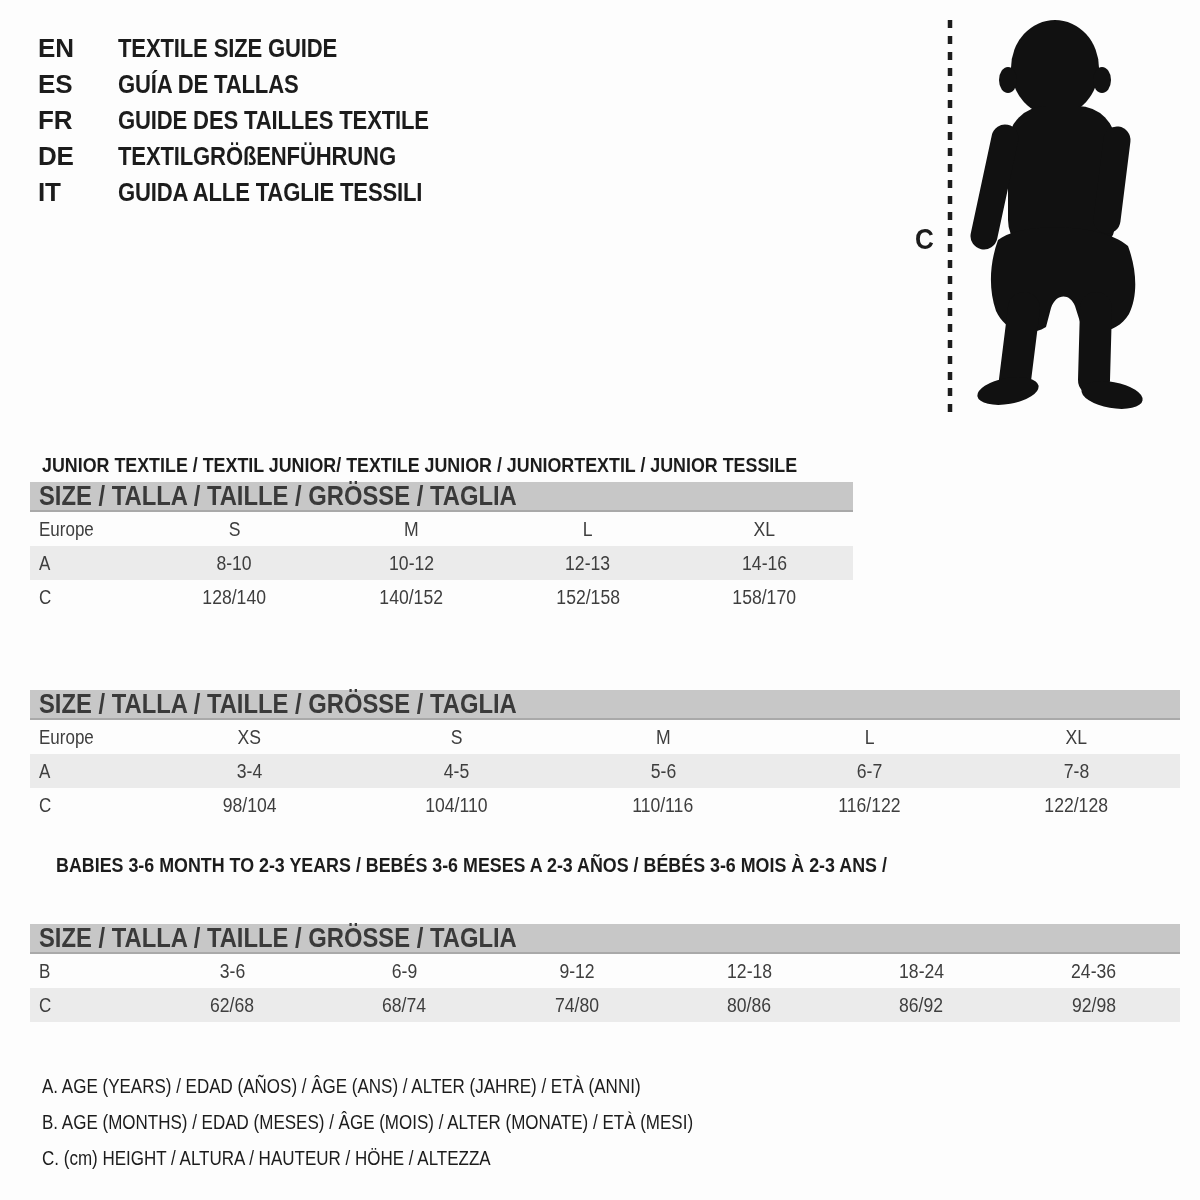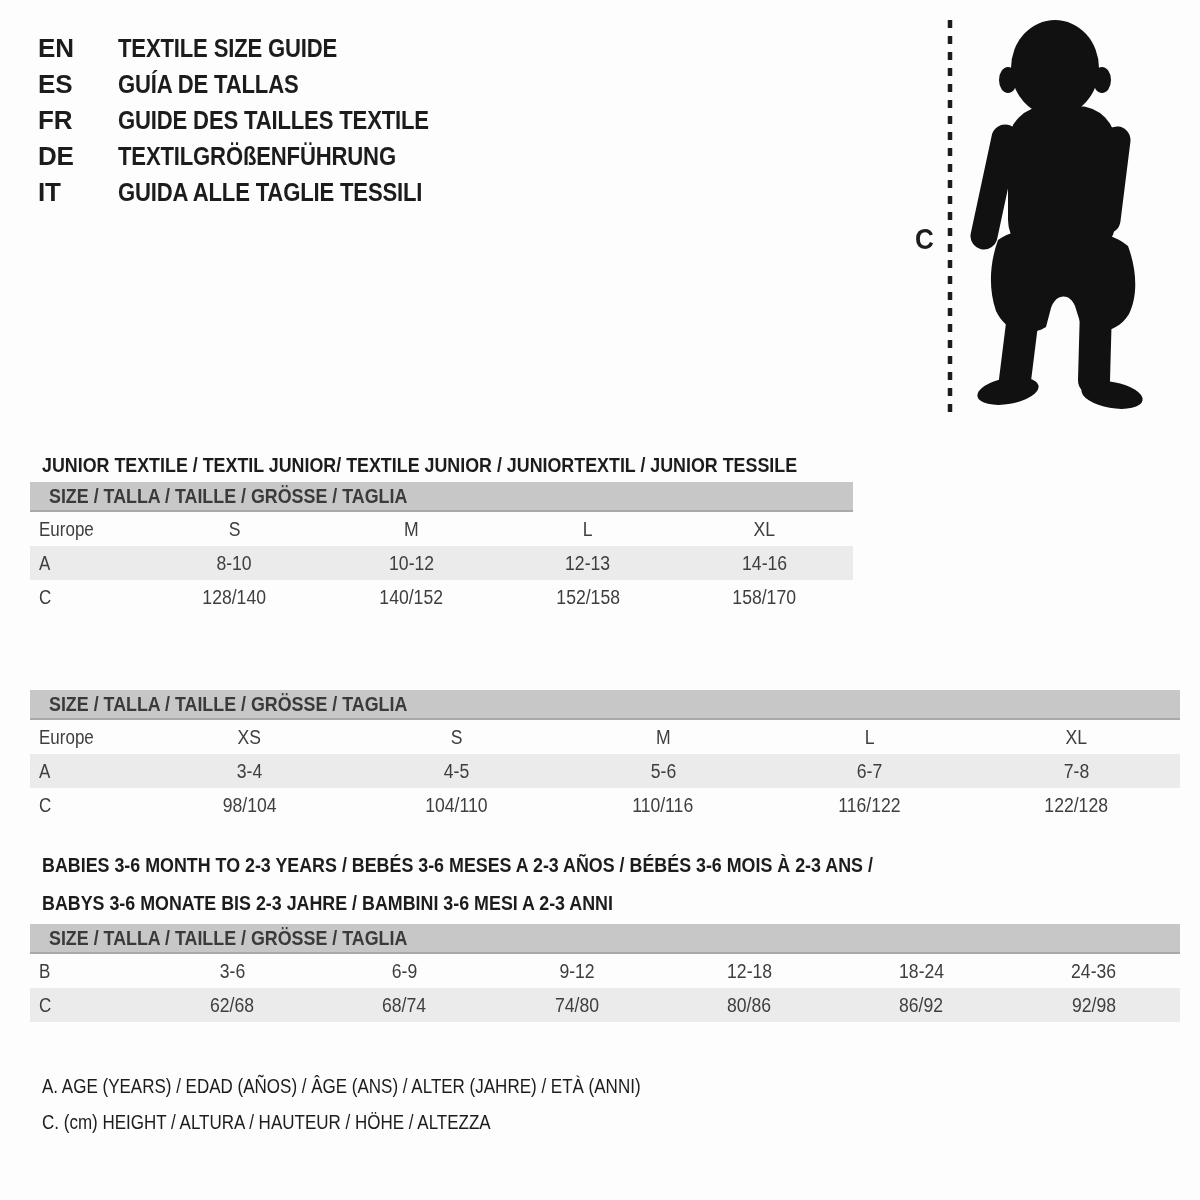--- a/index.html
+++ b/index.html
@@ -26,21 +26,21 @@
   .figure{position:absolute;left:905px;top:8px;}
 
   
   .sec-title{position:absolute;left:42px;font-weight:700;font-size:21px;color:var(--ink);line-height:24px;}
   .sub{font-size:13px;vertical-align:-4px;font-weight:700;}
 
   
   .table{position:absolute;left:30px;}
   .w-junior{width:823px;}
   .w-wide{width:1150px;}
-  .thead{height:30px;background:var(--header-bar);border-bottom:2px solid #a9a9a9;display:flex;align-items:center;padding-left:19px;font-weight:700;font-size:21px;color:#3a3a3a;}
+  .thead{height:30px;background:var(--header-bar);border-bottom:2px solid #a9a9a9;display:flex;align-items:center;padding-left:9px;font-weight:700;font-size:28px;color:#3a3a3a;}
   .trow{height:34px;display:flex;align-items:center;font-size:20px;color:var(--table-ink);}
   .trow.alt{background:var(--row-alt);}
   .c0{width:116px;flex:0 0 116px;padding-left:9px;}
   .c{flex:1;text-align:center;}
 
   
   .legend{position:absolute;left:42px;top:1068px;}
   .legend-line{height:36px;display:flex;align-items:center;font-weight:400;font-size:20px;color:var(--ink);}
 </style>
 </head>
@@ -152,23 +152,22 @@
     <div class="trow">
       <span class="c0"><span class="lx">C</span></span>
       <span class="c"><span class="cx">98/104</span></span>
       <span class="c"><span class="cx">104/110</span></span>
       <span class="c"><span class="cx">110/116</span></span>
       <span class="c"><span class="cx">116/122</span></span>
       <span class="c"><span class="cx">122/128</span></span>
     </div>
   </div>
 
-  <div class="sec-title" style="top:846px;line-height:38px;">
+  <div class="sec-title" style="top:846px;line-height:38px;margin-left:14px;">
     <div><span class="lx">BABIES 3-6 MONTH TO 2-3 YEARS / BEBÉS 3-6 MESES A 2-3 AÑOS / BÉBÉS 3-6 MOIS À 2-3 ANS /</span></div>
-    <div><span class="lx">BABYS 3-6 MONATE BIS 2-3 JAHRE / BAMBINI 3-6 MESI A 2-3 ANNI</span></div>
   </div>
   <div class="table w-wide" style="top:924px;">
     <div class="thead">
       <span class="lx">SIZE / TALLA / TAILLE / GRÖSSE / TAGLIA</span>
     </div>
     <div class="trow">
       <span class="c0"><span class="lx">B</span></span>
       <span class="c"><span class="cx">3-6</span></span>
       <span class="c"><span class="cx">6-9</span></span>
       <span class="c"><span class="cx">9-12</span></span>
@@ -185,17 +184,20 @@
       <span class="c"><span class="cx">86/92</span></span>
       <span class="c"><span class="cx">92/98</span></span>
     </div>
   </div>
 
   <div class="legend">
     <div class="legend-line">
         <span class="lx">A. AGE (YEARS) / EDAD (AÑOS) / ÂGE (ANS) / ALTER (JAHRE) / ETÀ (ANNI)</span>
       </div>
     <div class="legend-line">
+        <span class="lx">B. AGE (MONTHS) / EDAD (MESES) / ÂGE (MOIS) / ALTER (MONATE) / ETÀ (MESI)</span>
+      </div>
+    <div class="legend-line">
         <span class="lx">C. (cm) HEIGHT / ALTURA / HAUTEUR / HÖHE / ALTEZZA</span>
       </div>
   </div>
 
 </div>
 
 </body></html>

